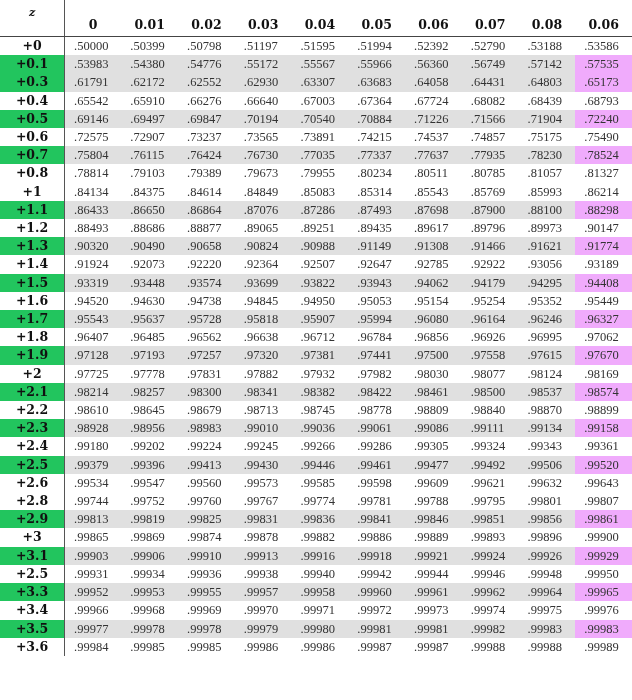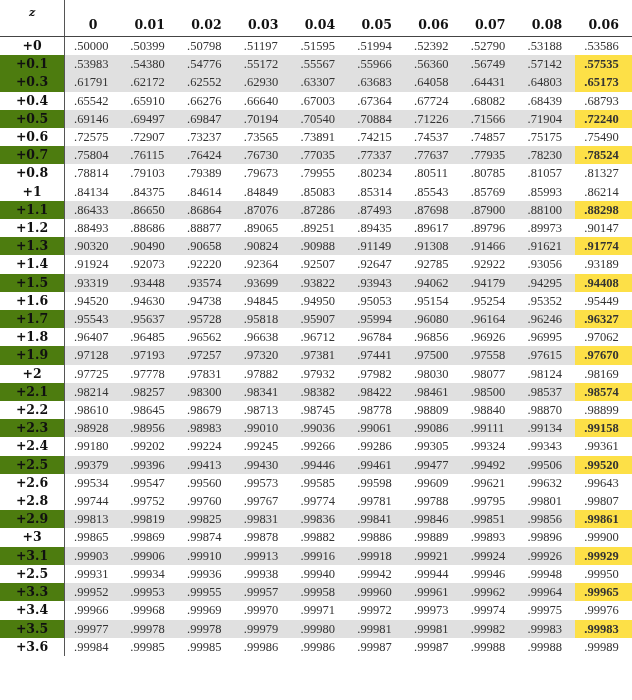--- a/index.html
+++ b/index.html
@@ -6,22 +6,22 @@
   body { width:632px; height:700px; overflow:hidden; position:relative; }
   .table-wrap { position:absolute; left:0; top:0; width:632px; height:700px; }
   table { border-collapse:collapse; width:632px; table-layout:fixed; }
   th, td { padding:0; height:18.2px; line-height:18.2px; }
   thead th { height:30px; vertical-align:bottom; padding-bottom:2px; font-family:"DejaVu Serif", serif; font-weight:bold; font-size:12.5px; color:#111; border-bottom:1.5px solid #444; }
   thead th.zcol { font-style:italic; font-size:11px; vertical-align:top; padding-top:4px; }
   th.zcol, td.zcol { width:64px; text-align:center; border-right:1.5px solid #555; }
   tbody td.zcol { font-family:"DejaVu Serif", serif; font-weight:bold; font-size:12.5px; color:#111; }
   tbody td.val { font-family:"Liberation Serif", serif; font-size:12.5px; color:#333; text-align:left; padding-left:9px; }
   tbody tr.shade td.val { background:#e0e0e0; }
-  tbody tr.shade td.zcol { background:#4d7c0f; }
-  tbody tr.shade td.val:last-child { background:#fde047;font-weight:bold; }
+  tbody tr.shade td.zcol { background:#22c55e; }
+  tbody tr.shade td.val:last-child { background:#f0abfc; }
   thead th.colh { text-align:center; }
 </style>
 </head>
 <body>
 
 <div class="table-wrap">
   <table>
     <thead>
       <tr id="hdr">
         <th class="zcol">z</th>

